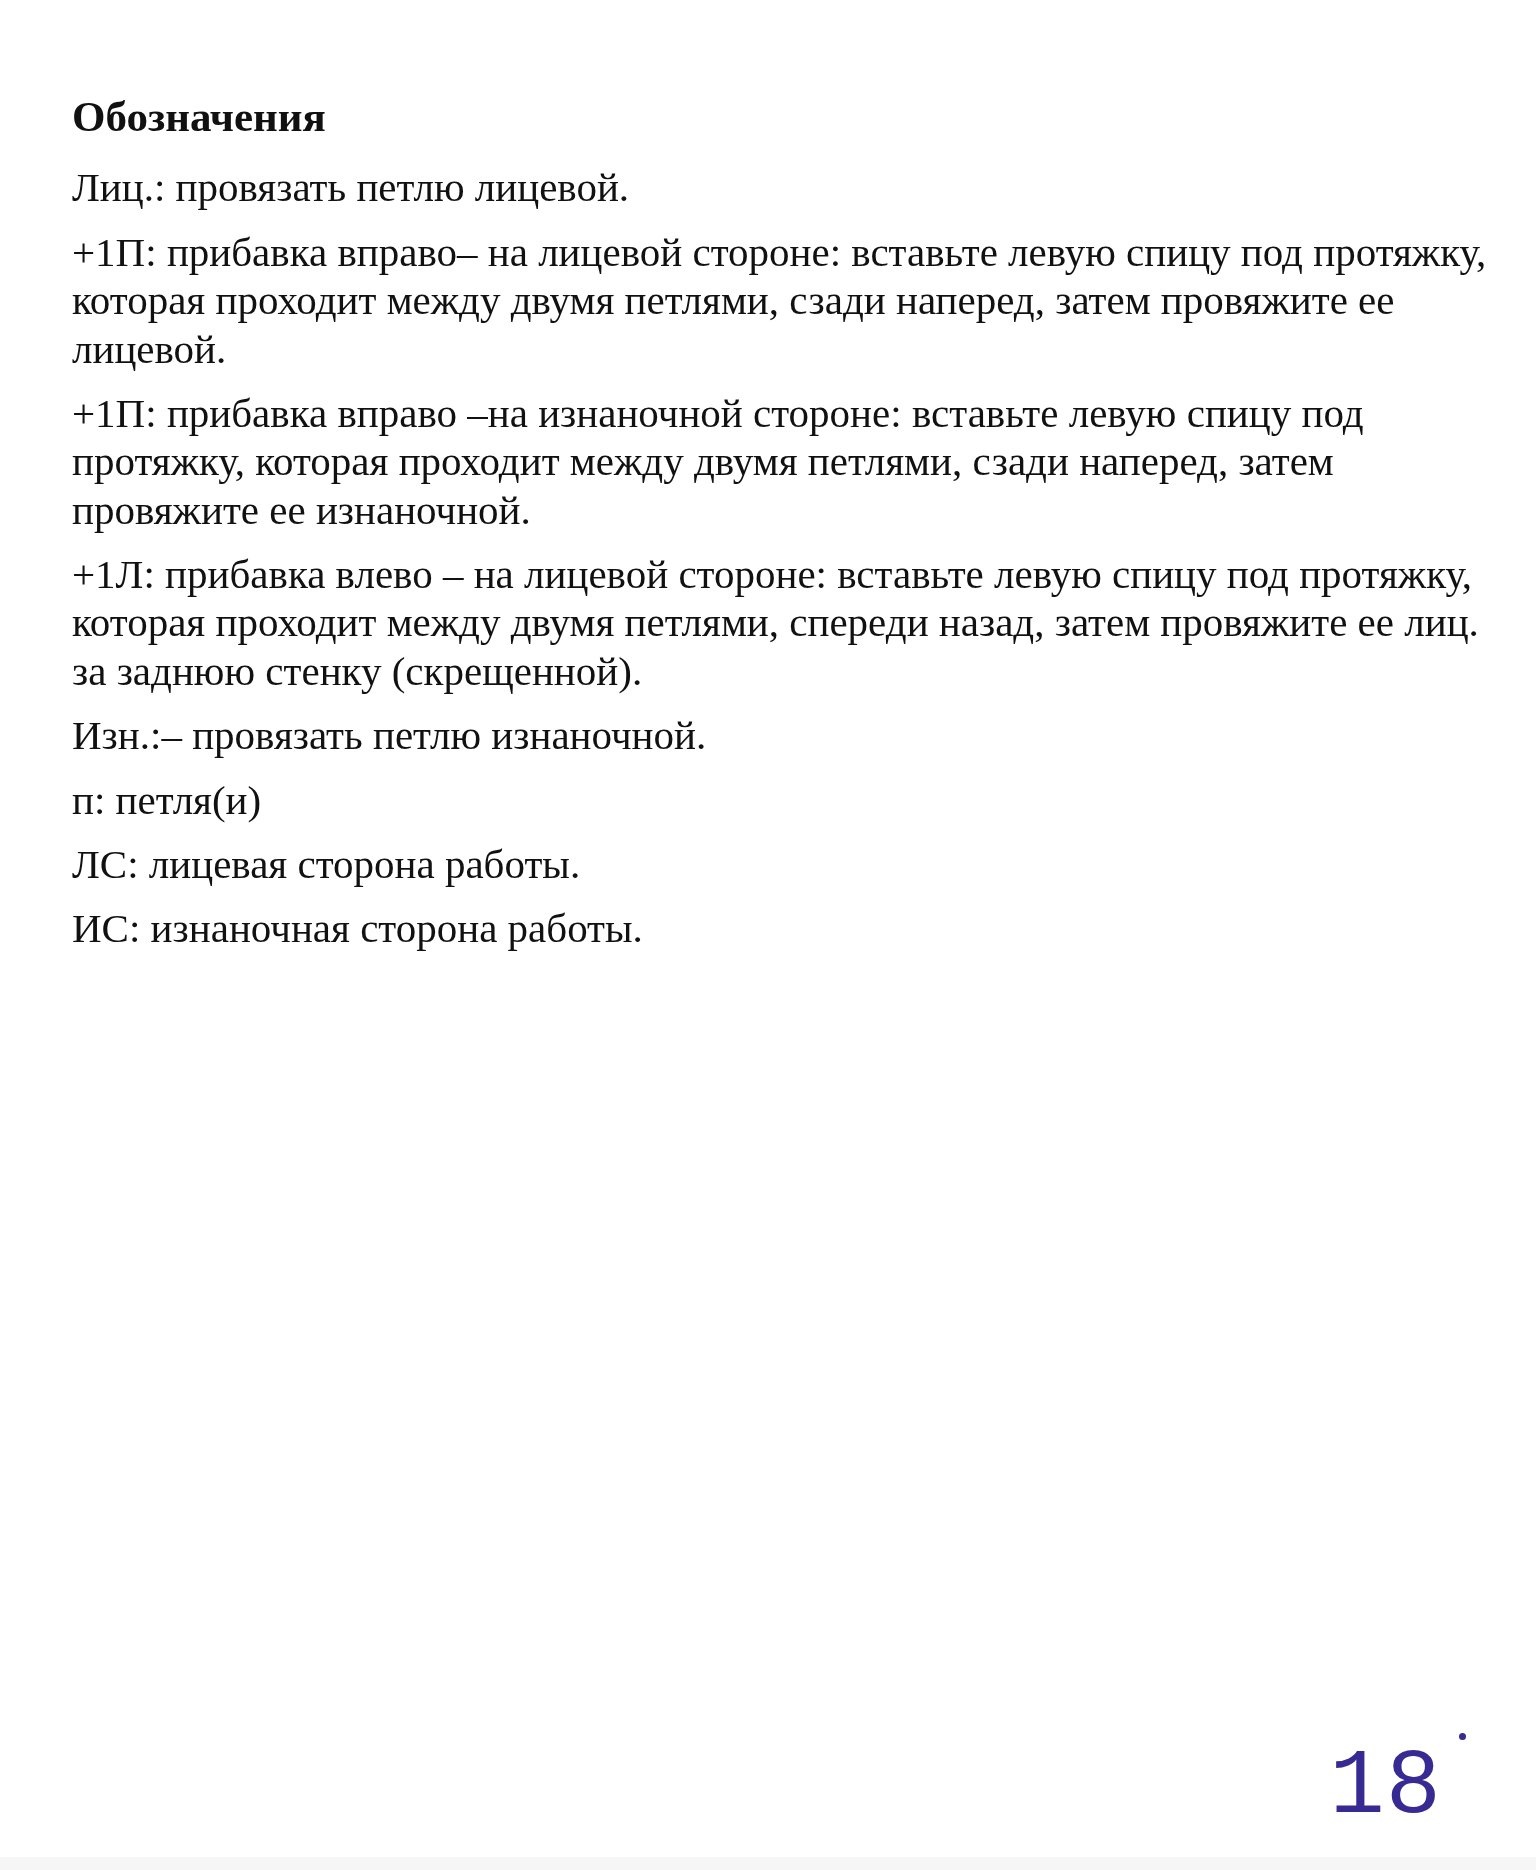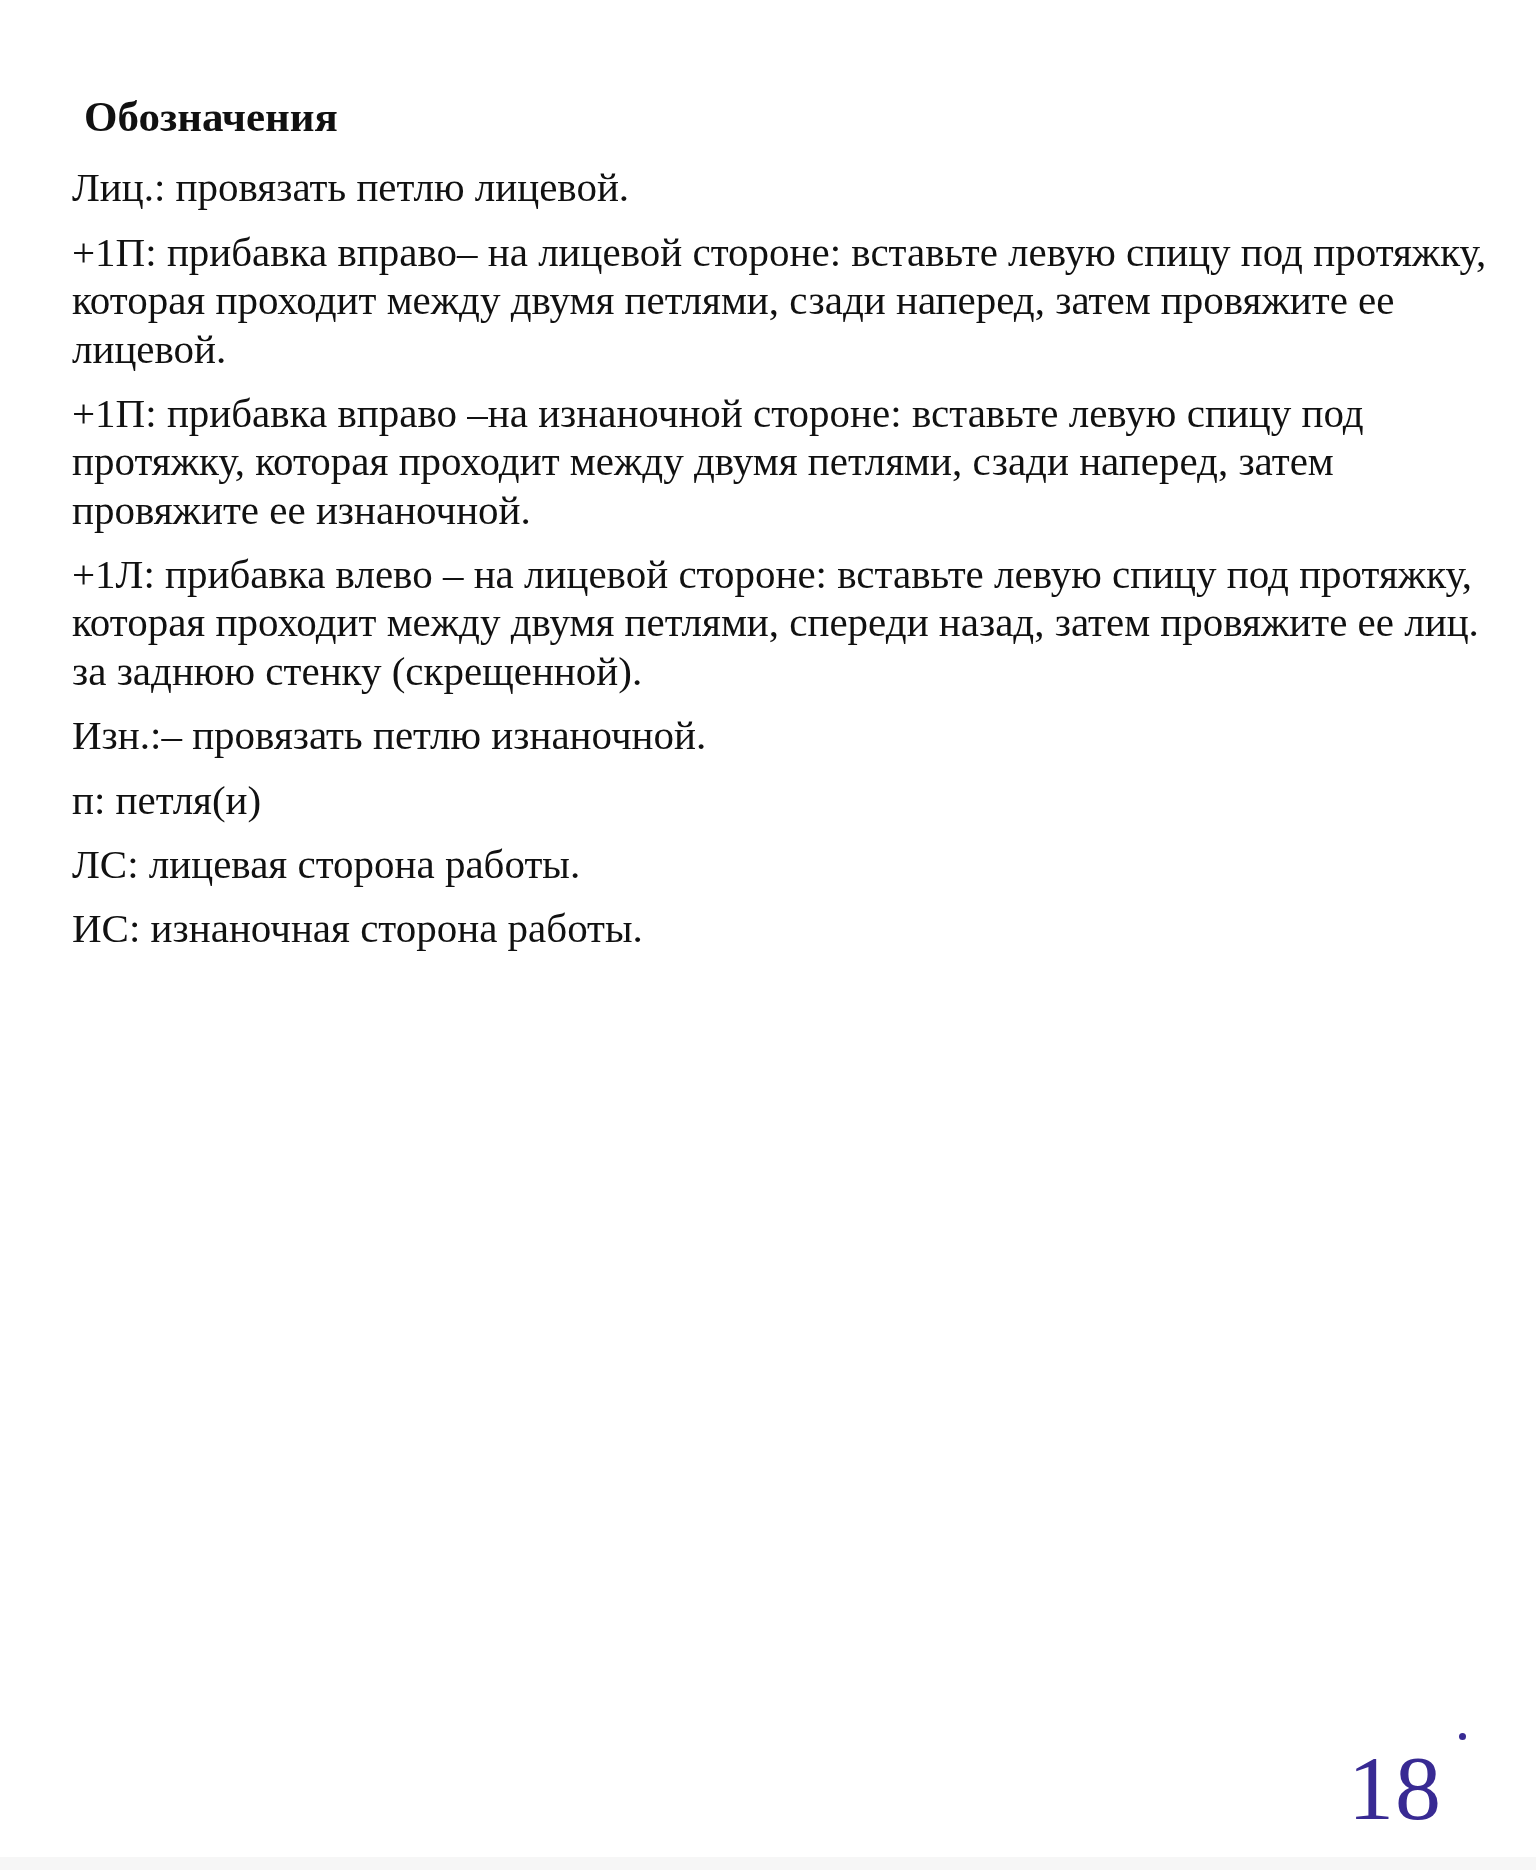--- a/index.html
+++ b/index.html
@@ -16,36 +16,36 @@
     overflow: hidden;
   }
   .content {
     padding: 92px 20px 0 72px;
     box-sizing: border-box;
     width: 1536px;
   }
   .doc-heading {
     font-size: 43px;
     font-weight: bold;
-    margin: 0 0 22px 12px;
+    margin: 0 0 22px 0;
     line-height: 1.15;
   }
   .entry {
     font-size: 41px;
     line-height: 1.18;
     margin: 0 0 16px 0;
   }
   .entry b {
     font-weight: normal;
   }
   .page-number {
     position: absolute;
     top: 1742px;
     right: 94px;
-    font-family: Liberation Serif, serif;
+    font-family: Liberation Mono, monospace;
     font-size: 92px;
     line-height: 1;
     letter-spacing: 1px;
   }
   .corner-dot {
     position: absolute;
     top: 1733px;
     left: 1459px;
     width: 7px;
     height: 7px;

